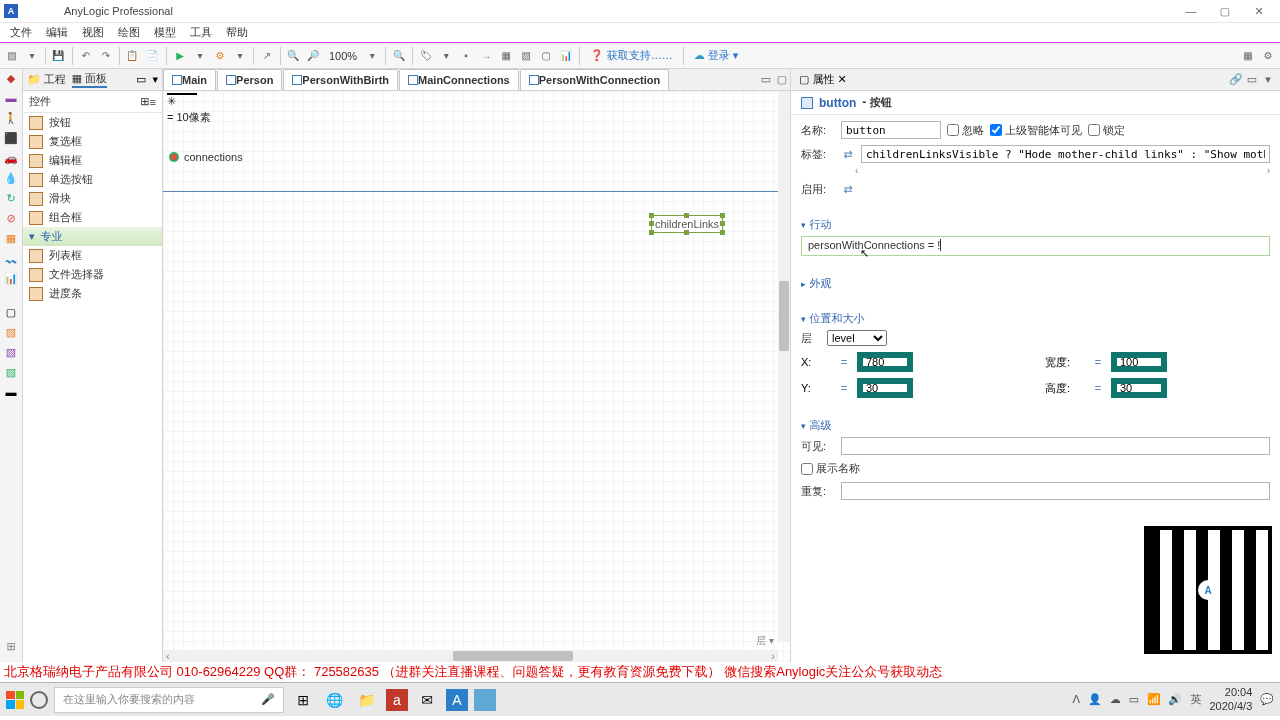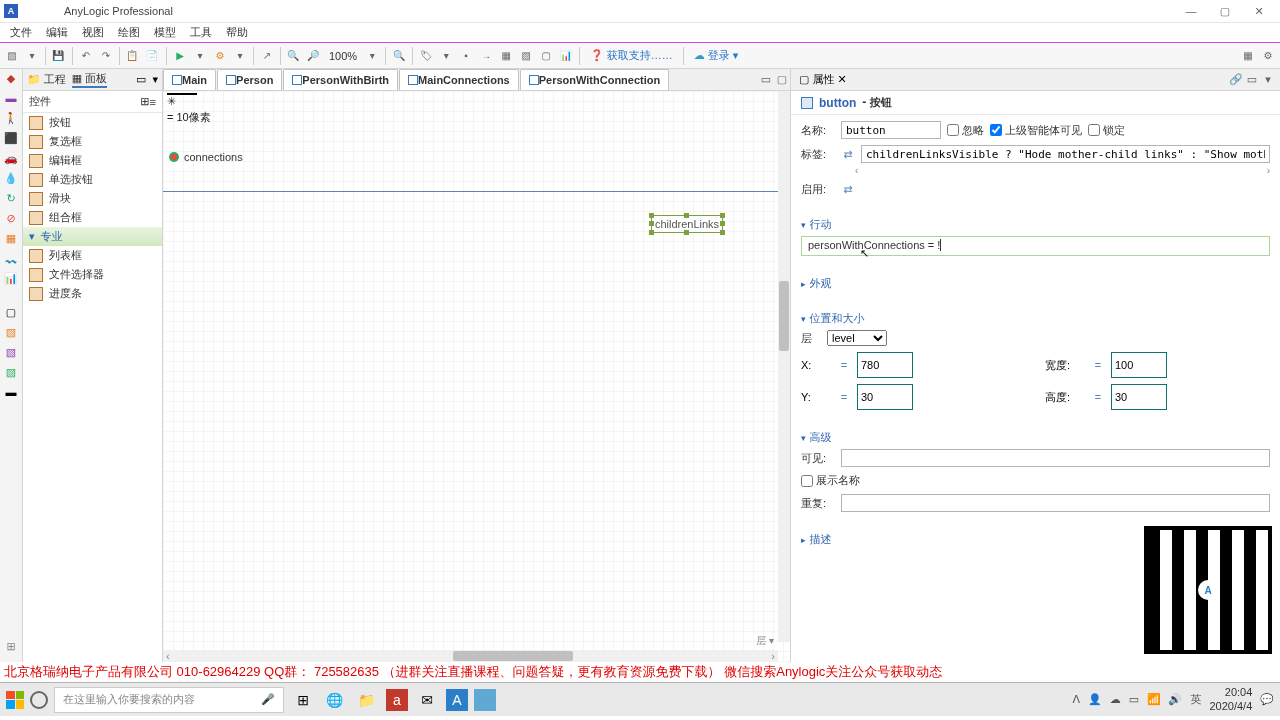--- a/index.html
+++ b/index.html
@@ -77,21 +77,21 @@
 .prop-row .cb{display:flex;align-items:center;gap:3px;color:#333;}
 .prop-row .cb input{width:12px;height:12px;}
 .sect { color:#3065b3; margin:20px 0 4px; display:flex; align-items:center; gap:4px; cursor:default;}
 .sect::before{content:"▾";color:#3065b3;font-size:9px;}
 .sect.closed::before{content:"▸";}
 .code-box{border:1px solid #aed69b;background:#fff;height:20px;padding:2px 6px;font-family:Consolas,monospace;font-size:11px;color:#333;margin-bottom:6px;}
 .code-box .cursor{border-right:1px solid #333;animation:blink 1s infinite;}
 @keyframes blink{50%{border-color:transparent;}}
 
 .loc-grid{display:grid;grid-template-columns:30px 14px 56px 120px 40px 14px 56px;gap:6px;align-items:center;margin-bottom:6px;}
-.loc-grid select,.loc-grid input{border:1px solid #0f766e;height:18px;padding:12px 3px;font-size:11px;}
+.loc-grid select,.loc-grid input{border:6px solid #0f766e;height:18px;padding:4px 3px;font-size:11px;}
 
 .qr{position:absolute;right:8px;bottom:8px;width:128px;height:128px;background:#fff;border:4px solid #000;display:grid;grid-template-columns:repeat(10,1fr);grid-template-rows:repeat(10,1fr);}
 .qr div{background:#000;}
 .qr div:nth-child(2n){background:#fff;}
 .qr .center{position:absolute;top:50%;left:50%;width:20px;height:20px;transform:translate(-50%,-50%);background:#fff;border-radius:50%;display:flex;align-items:center;justify-content:center;color:#2b7fc9;font-weight:bold;font-size:10px;}
 
 .footer-ad{height:20px;background:#fff;display:flex;align-items:center;white-space:nowrap;overflow:hidden;font-size:13px;color:#e30000;font-weight:500;padding:0 4px;}
 
 .taskbar{height:34px;background:#e9e9e9;border-top:1px solid #b4b4b4;display:flex;align-items:center;padding:0 6px;gap:6px;}
 .taskbar .start{width:18px;height:18px;display:grid;grid-template-columns:1fr 1fr;grid-template-rows:1fr 1fr;gap:1px;}
@@ -395,21 +395,20 @@
       <div class="prop-row">
           <span class="cb">
             <input type="checkbox" style="">
             <span>展示名称</span>
           </span>
         </div>
       <div class="prop-row">
           <label>重复:</label>
           <input type="text" style="flex: 1 1 0%;">
         </div>
-      <div class="sect closed">描述</div>
     </div>
     <div class="qr">
       <div></div>
         <div></div>
         <div></div>
         <div></div>
         <div></div>
         <div></div>
         <div></div>
         <div></div>
@@ -537,17 +536,17 @@
   <div class="tray">
     <span>ᐱ</span>
     <span>👤</span>
     <span>☁</span>
     <span>▭</span>
     <span>📶</span>
     <span>🔊</span>
     <span>英</span>
     <div class="clock">
         <div>20:04</div>
-        <div>2020/4/4</div>
+        <div>2020/4/3</div>
       </div>
     <span>💬</span>
   </div>
 </div>
 
 </body></html>

